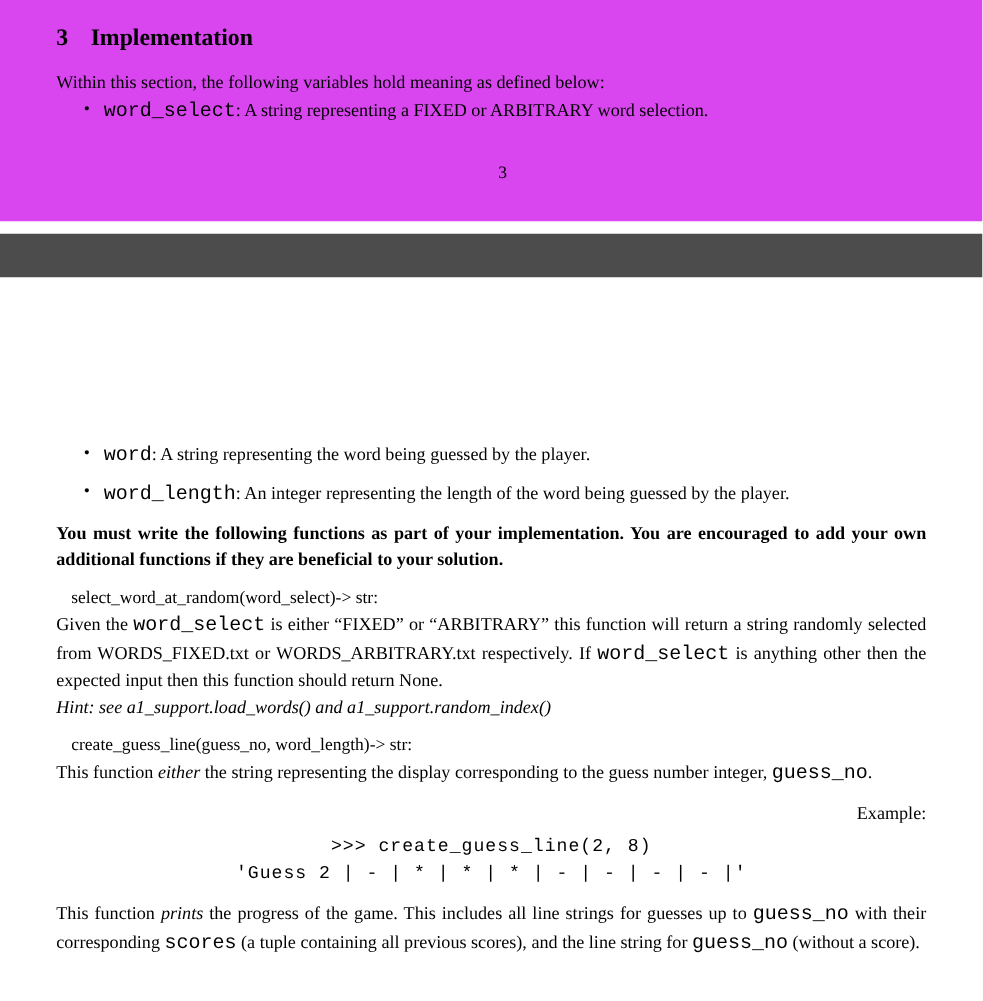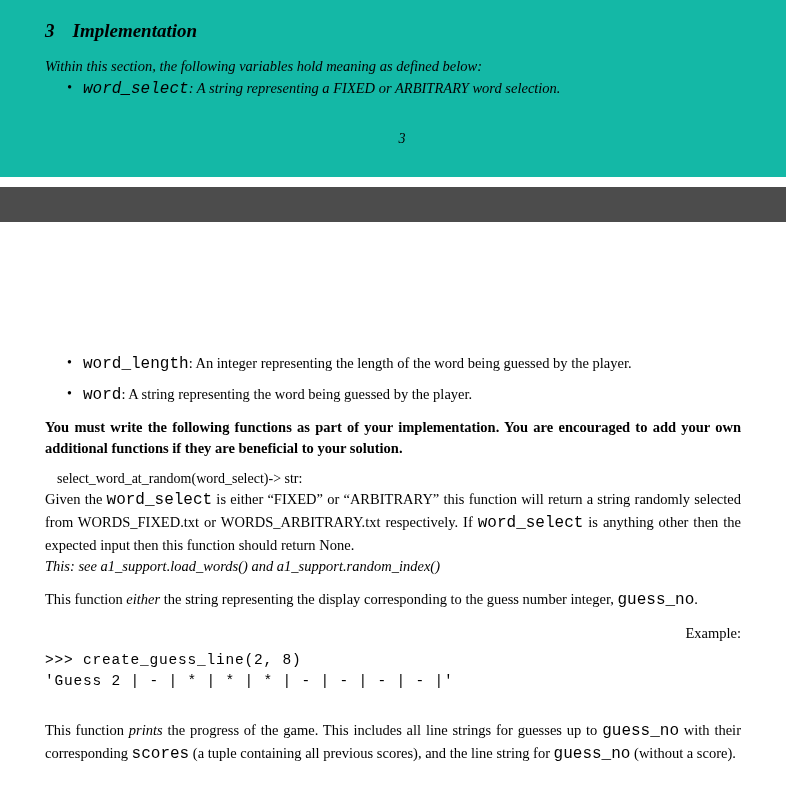--- a/index.html
+++ b/index.html
@@ -9,22 +9,21 @@
     }
     body {
       font-family: "Times New Roman", Times, serif;
       font-size: 14.5px;
       color: #000;
       background: #fff;
       width: 786px;
     }
     .page1 {
       padding: 20px 27px 30px 45px;
-      background: #14b8a6;
-      font-style: italic;
+      background: #d946ef;
     }
     .section-header {
       font-weight: bold;
       font-size: 19px;
       margin-bottom: 14px;
     }
     .section-number {
       margin-right: 18px;
     }
     .intro-text {
@@ -92,23 +91,24 @@
       font-style: italic;
     }
     .example-label {
       margin-bottom: 8px;
       text-align: right;
     }
     .code-block {
       font-family: "Courier New", Courier, monospace;
       font-size: 14.5px;
       line-height: 1.45;
-      margin-bottom: 28px;
+      margin-bottom: 10px;
       white-space: pre;
       letter-spacing: 0.8px;
+      text-align: center;
     }
   </style>
 </head>
 <body>
 
 <div class="page1">
   <div class="section-header">
     <span class="section-number">3</span><span>Implementation</span>
   </div>
   <div class="intro-text">Within this section, the following variables hold meaning as defined below:</div>
@@ -116,33 +116,34 @@
     <li><span class="tt">word_select</span><span>: A string representing a FIXED or ARBITRARY word selection.</span></li>
   </ul>
   <div class="page-number">3</div>
 </div>
 
 <div class="divider"></div>
 <div class="gap"></div>
 
 <div class="page2">
   <ul class="bullet-list">
+    <li><span class="tt">word</span><span>: A string representing the word being guessed by the player.</span></li>
     <li><span class="tt">word_length</span><span>: An integer representing the length of the word being guessed by the player.</span></li>
-    <li><span class="tt">word</span><span>: A string representing the word being guessed by the player.</span></li>
   </ul>
 
   <div class="body-text">You must write the following functions as part of your implementation. You are encouraged to add your own additional functions if they are beneficial to your solution.</div>
 
   <div class="func-block">
     <div class="func-sig">select_word_at_random(word_select)-&gt; str:</div>
     <div class="func-desc"><span>Given the </span><span class="tt">word_select</span><span> is either “FIXED” or “ARBITRARY” this function will return a string randomly selected from WORDS_FIXED.txt or WORDS_ARBITRARY.txt respectively. If </span><span class="tt">word_select</span><span> is anything other then the expected input then this function should return None.</span></div>
-    <div class="func-desc italic">This: see a1_support.load_words() and a1_support.random_index()</div>
+    <div class="func-desc italic">Hint: see a1_support.load_words() and a1_support.random_index()</div>
   </div>
 
   <div class="func-block">
+    <div class="func-sig">create_guess_line(guess_no, word_length)-&gt; str:</div>
     <div class="func-desc"><span>This function </span><span class="italic">either</span><span> the string representing the display corresponding to the guess number integer, </span><span class="tt">guess_no</span><span>.</span></div>
   </div>
 
   <div class="example-label">Example:</div>
   <div class="code-block">&gt;&gt;&gt; create_guess_line(2, 8)
 'Guess 2 | - | * | * | * | - | - | - | - |'</div>
 
   <div class="func-block">
     <div class="func-desc"><span>This function </span><span class="italic">prints</span><span> the progress of the game. This includes all line strings for guesses up to </span><span class="tt">guess_no</span><span> with their corresponding </span><span class="tt">scores</span><span> (a tuple containing all previous scores), and the line string for </span><span class="tt">guess_no</span><span> (without a score).</span></div>
   </div>

